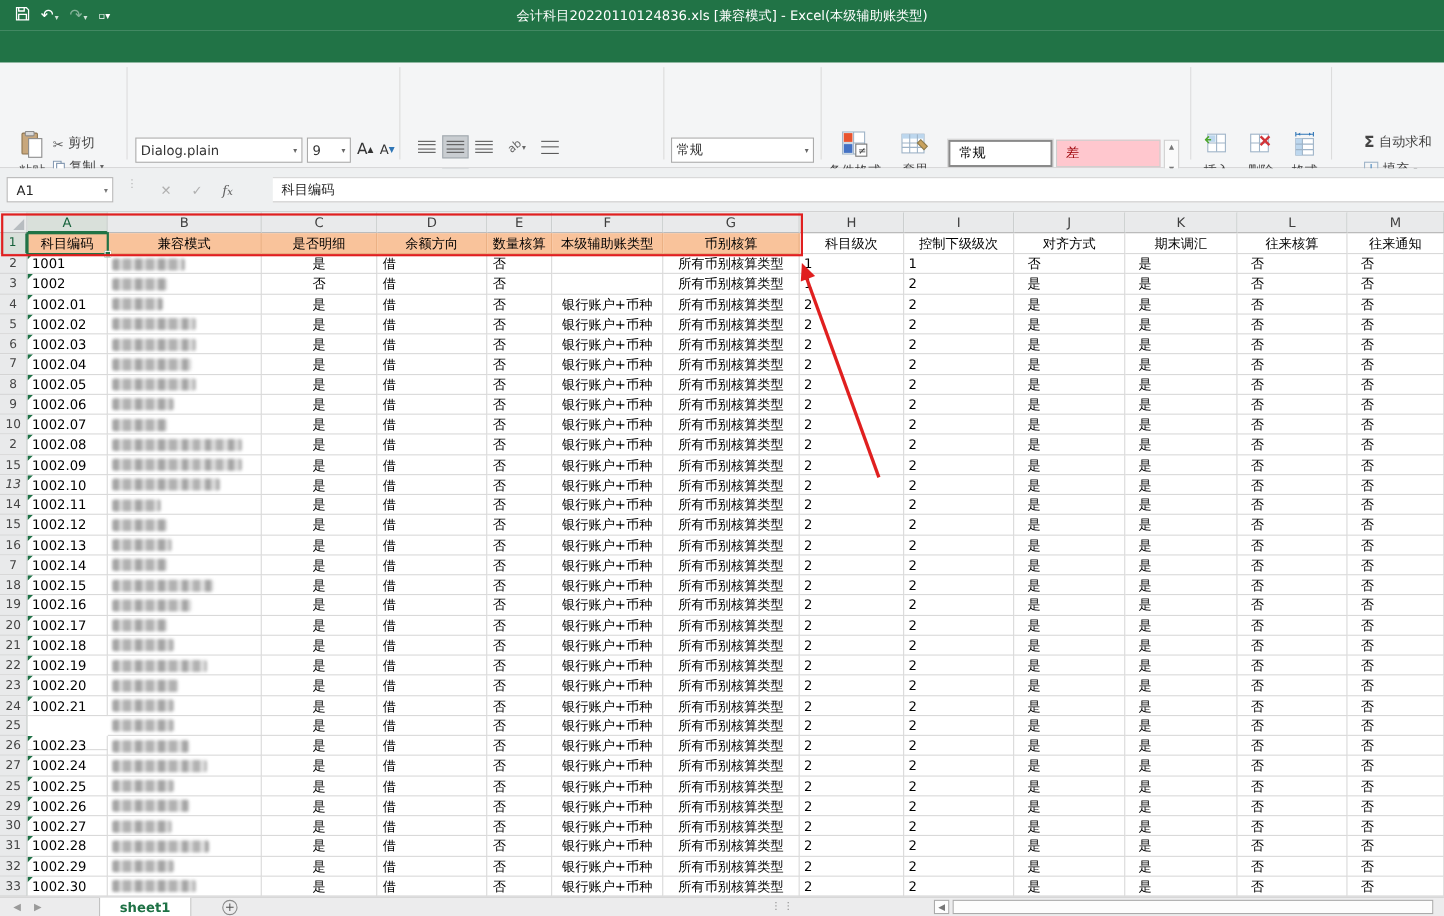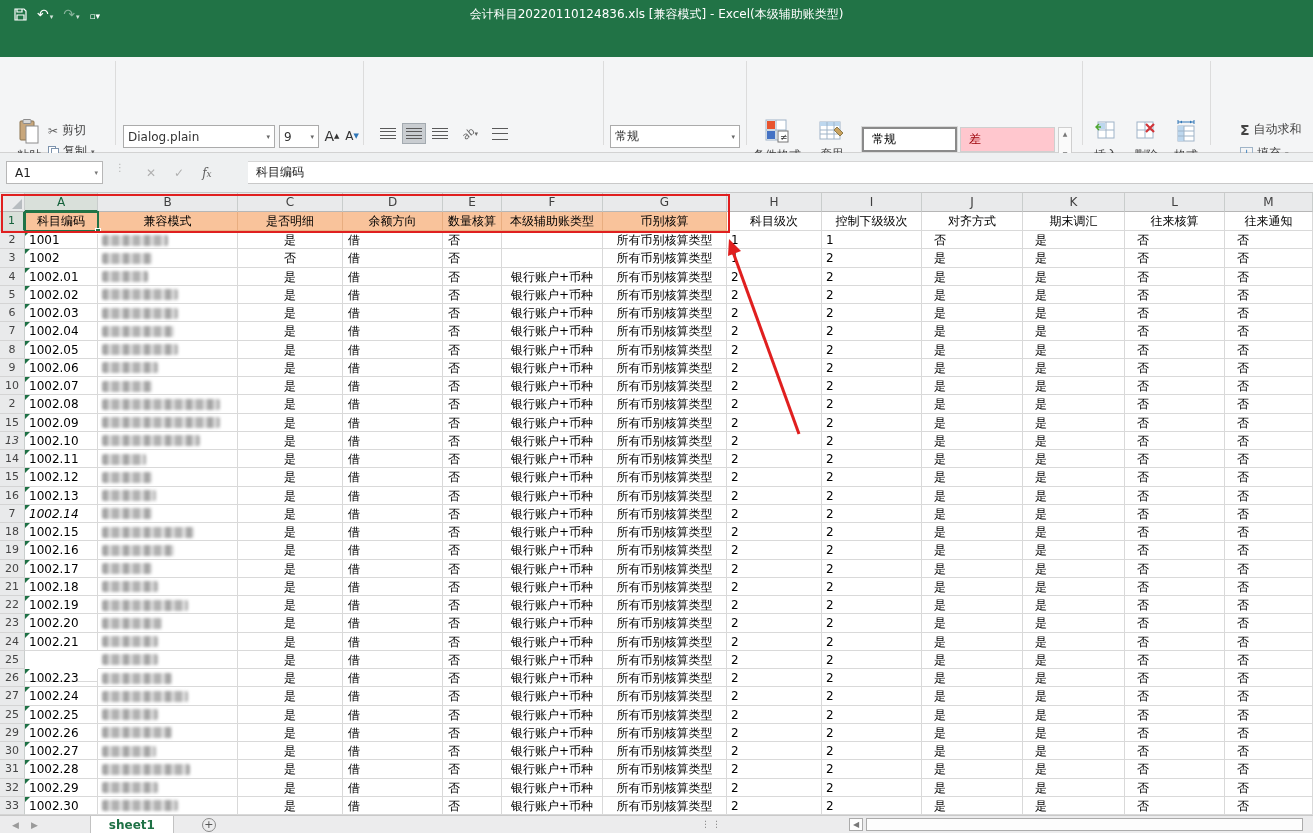--- a/index.html
+++ b/index.html
@@ -719,21 +719,21 @@
           <div class="cell cg" style="width: 124px;">所有币别核算类型</div>
           <div class="cell ch" style="width: 95px;">2</div>
           <div class="cell ci" style="width: 100px;">2</div>
           <div class="cell cj" style="width: 101px;">是</div>
           <div class="cell ck" style="width: 102px;">是</div>
           <div class="cell cl" style="width: 100px;">否</div>
           <div class="cell cm" style="width: 88px;">否</div>
         </div>
         <div class="row">
           <div class="gut" style="width: 25px;">7</div>
-          <div class="cell ca" style="width: 73px; font-style: italic;">1002.14<span class="errtri"></span></div>
+          <div class="cell ca" style="width: 73px;">1002.14<span class="errtri"></span></div>
           <div class="cell cb" style="width: 140px;">
             <div class="blob" style="width: 50px;"></div>
           </div>
           <div class="cell cc" style="width: 105px;">是</div>
           <div class="cell cd" style="width: 100px;">借</div>
           <div class="cell ce" style="width: 59px;">否</div>
           <div class="cell cf" style="width: 101px;">银行账户+币种</div>
           <div class="cell cg" style="width: 124px;">所有币别核算类型</div>
           <div class="cell ch" style="width: 95px;">2</div>
           <div class="cell ci" style="width: 100px;">2</div>

